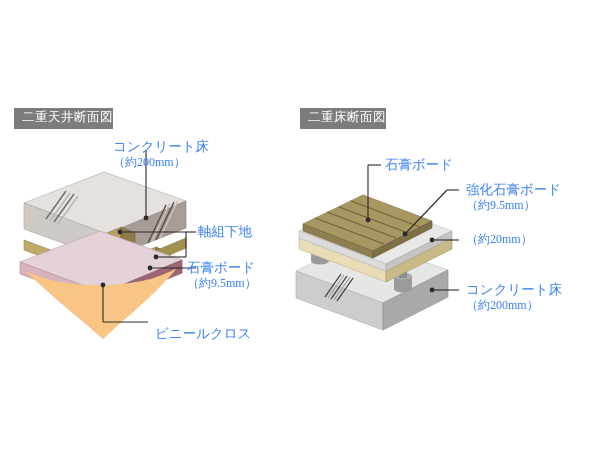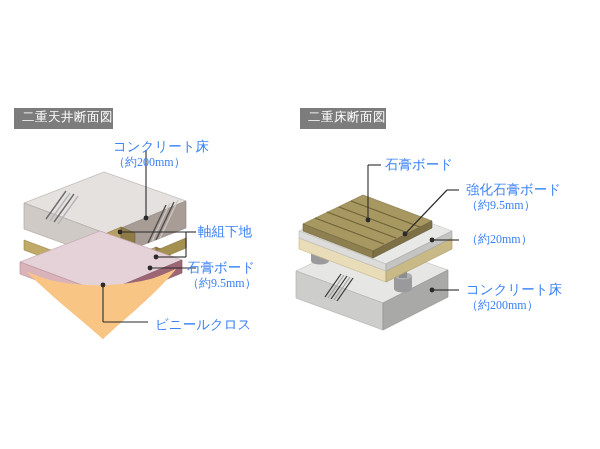--- a/index.html
+++ b/index.html
@@ -240,21 +240,21 @@
 
   <div class="label" style="left:198px; top:224px;">
     <span>軸組下地</span>
   </div>
 
   <div class="label" style="left:187px; top:260px;">
     <span>石膏ボード</span>
     <span class="sub">（約9.5mm）</span>
   </div>
 
-  <div class="label" style="left:155px; top:317px;">
+  <div class="label" style="left:155px; top:326px;">
     <span>ビニールクロス</span>
   </div>
 
   <div class="label" style="left:385px; top:157px;">
     <span>石膏ボード</span>
   </div>
 
   <div class="label" style="left:466px; top:182px;">
     <span>強化石膏ボード</span>
     <span class="sub">（約9.5mm）</span>

